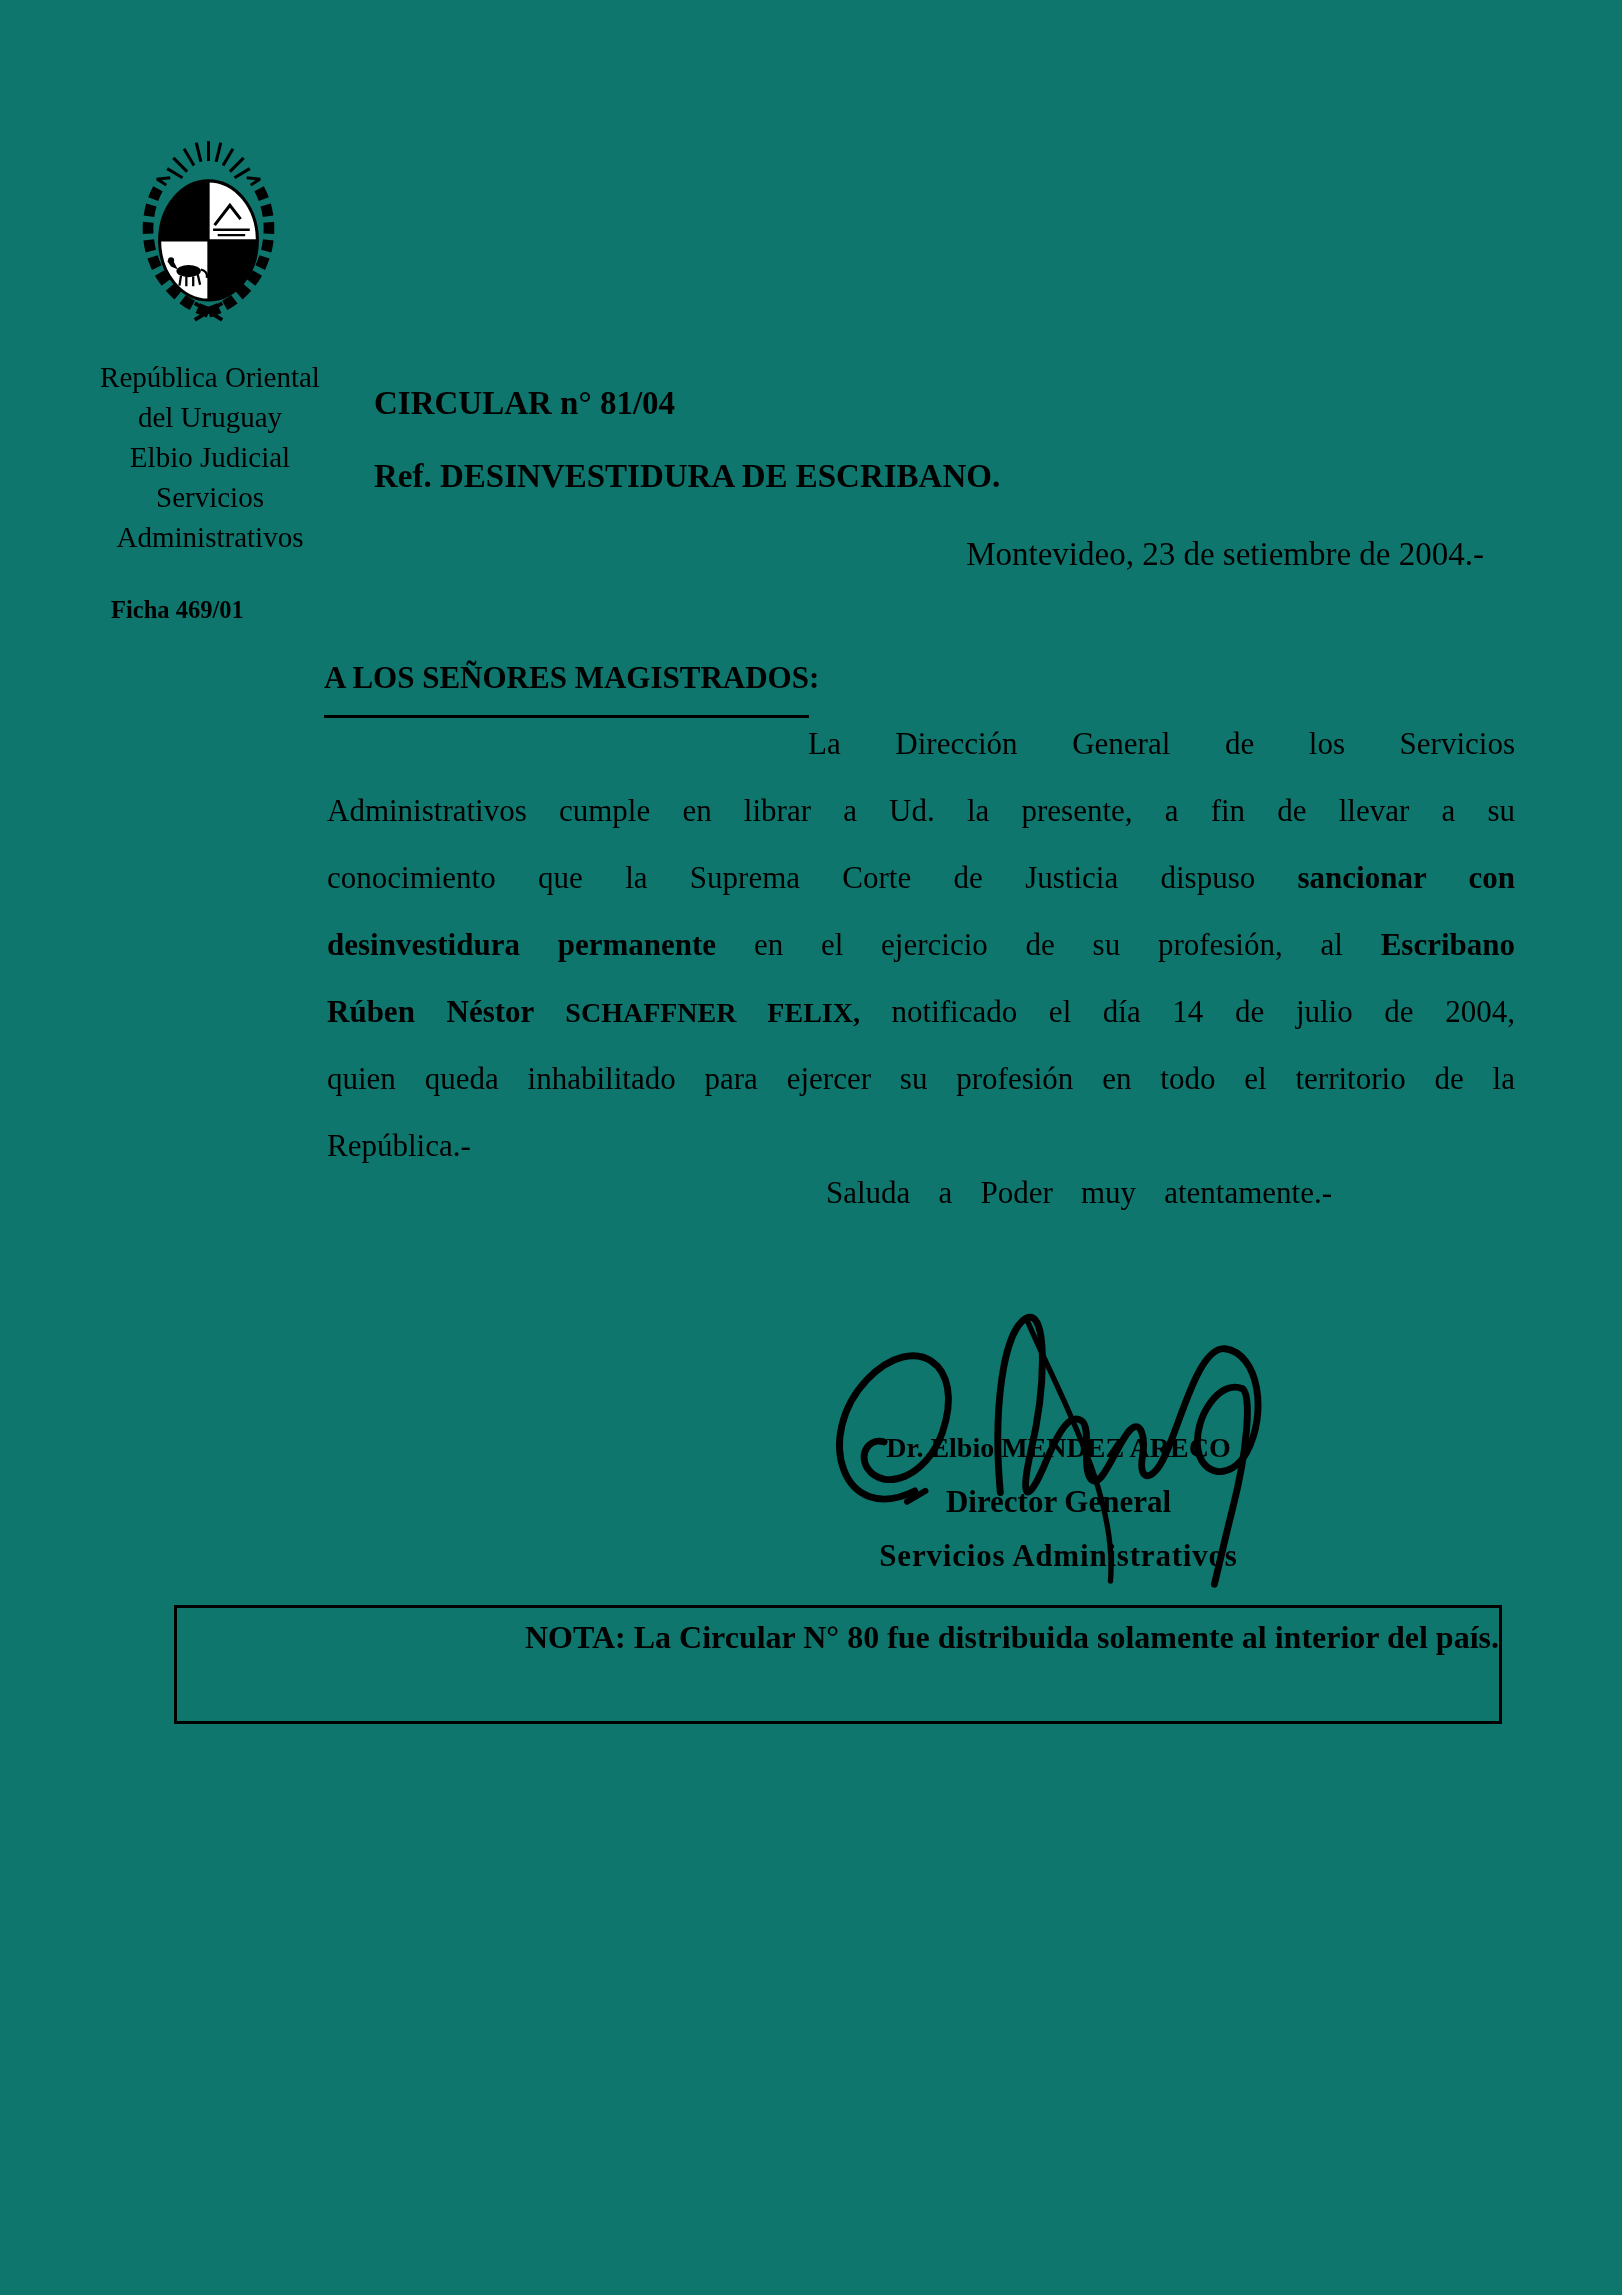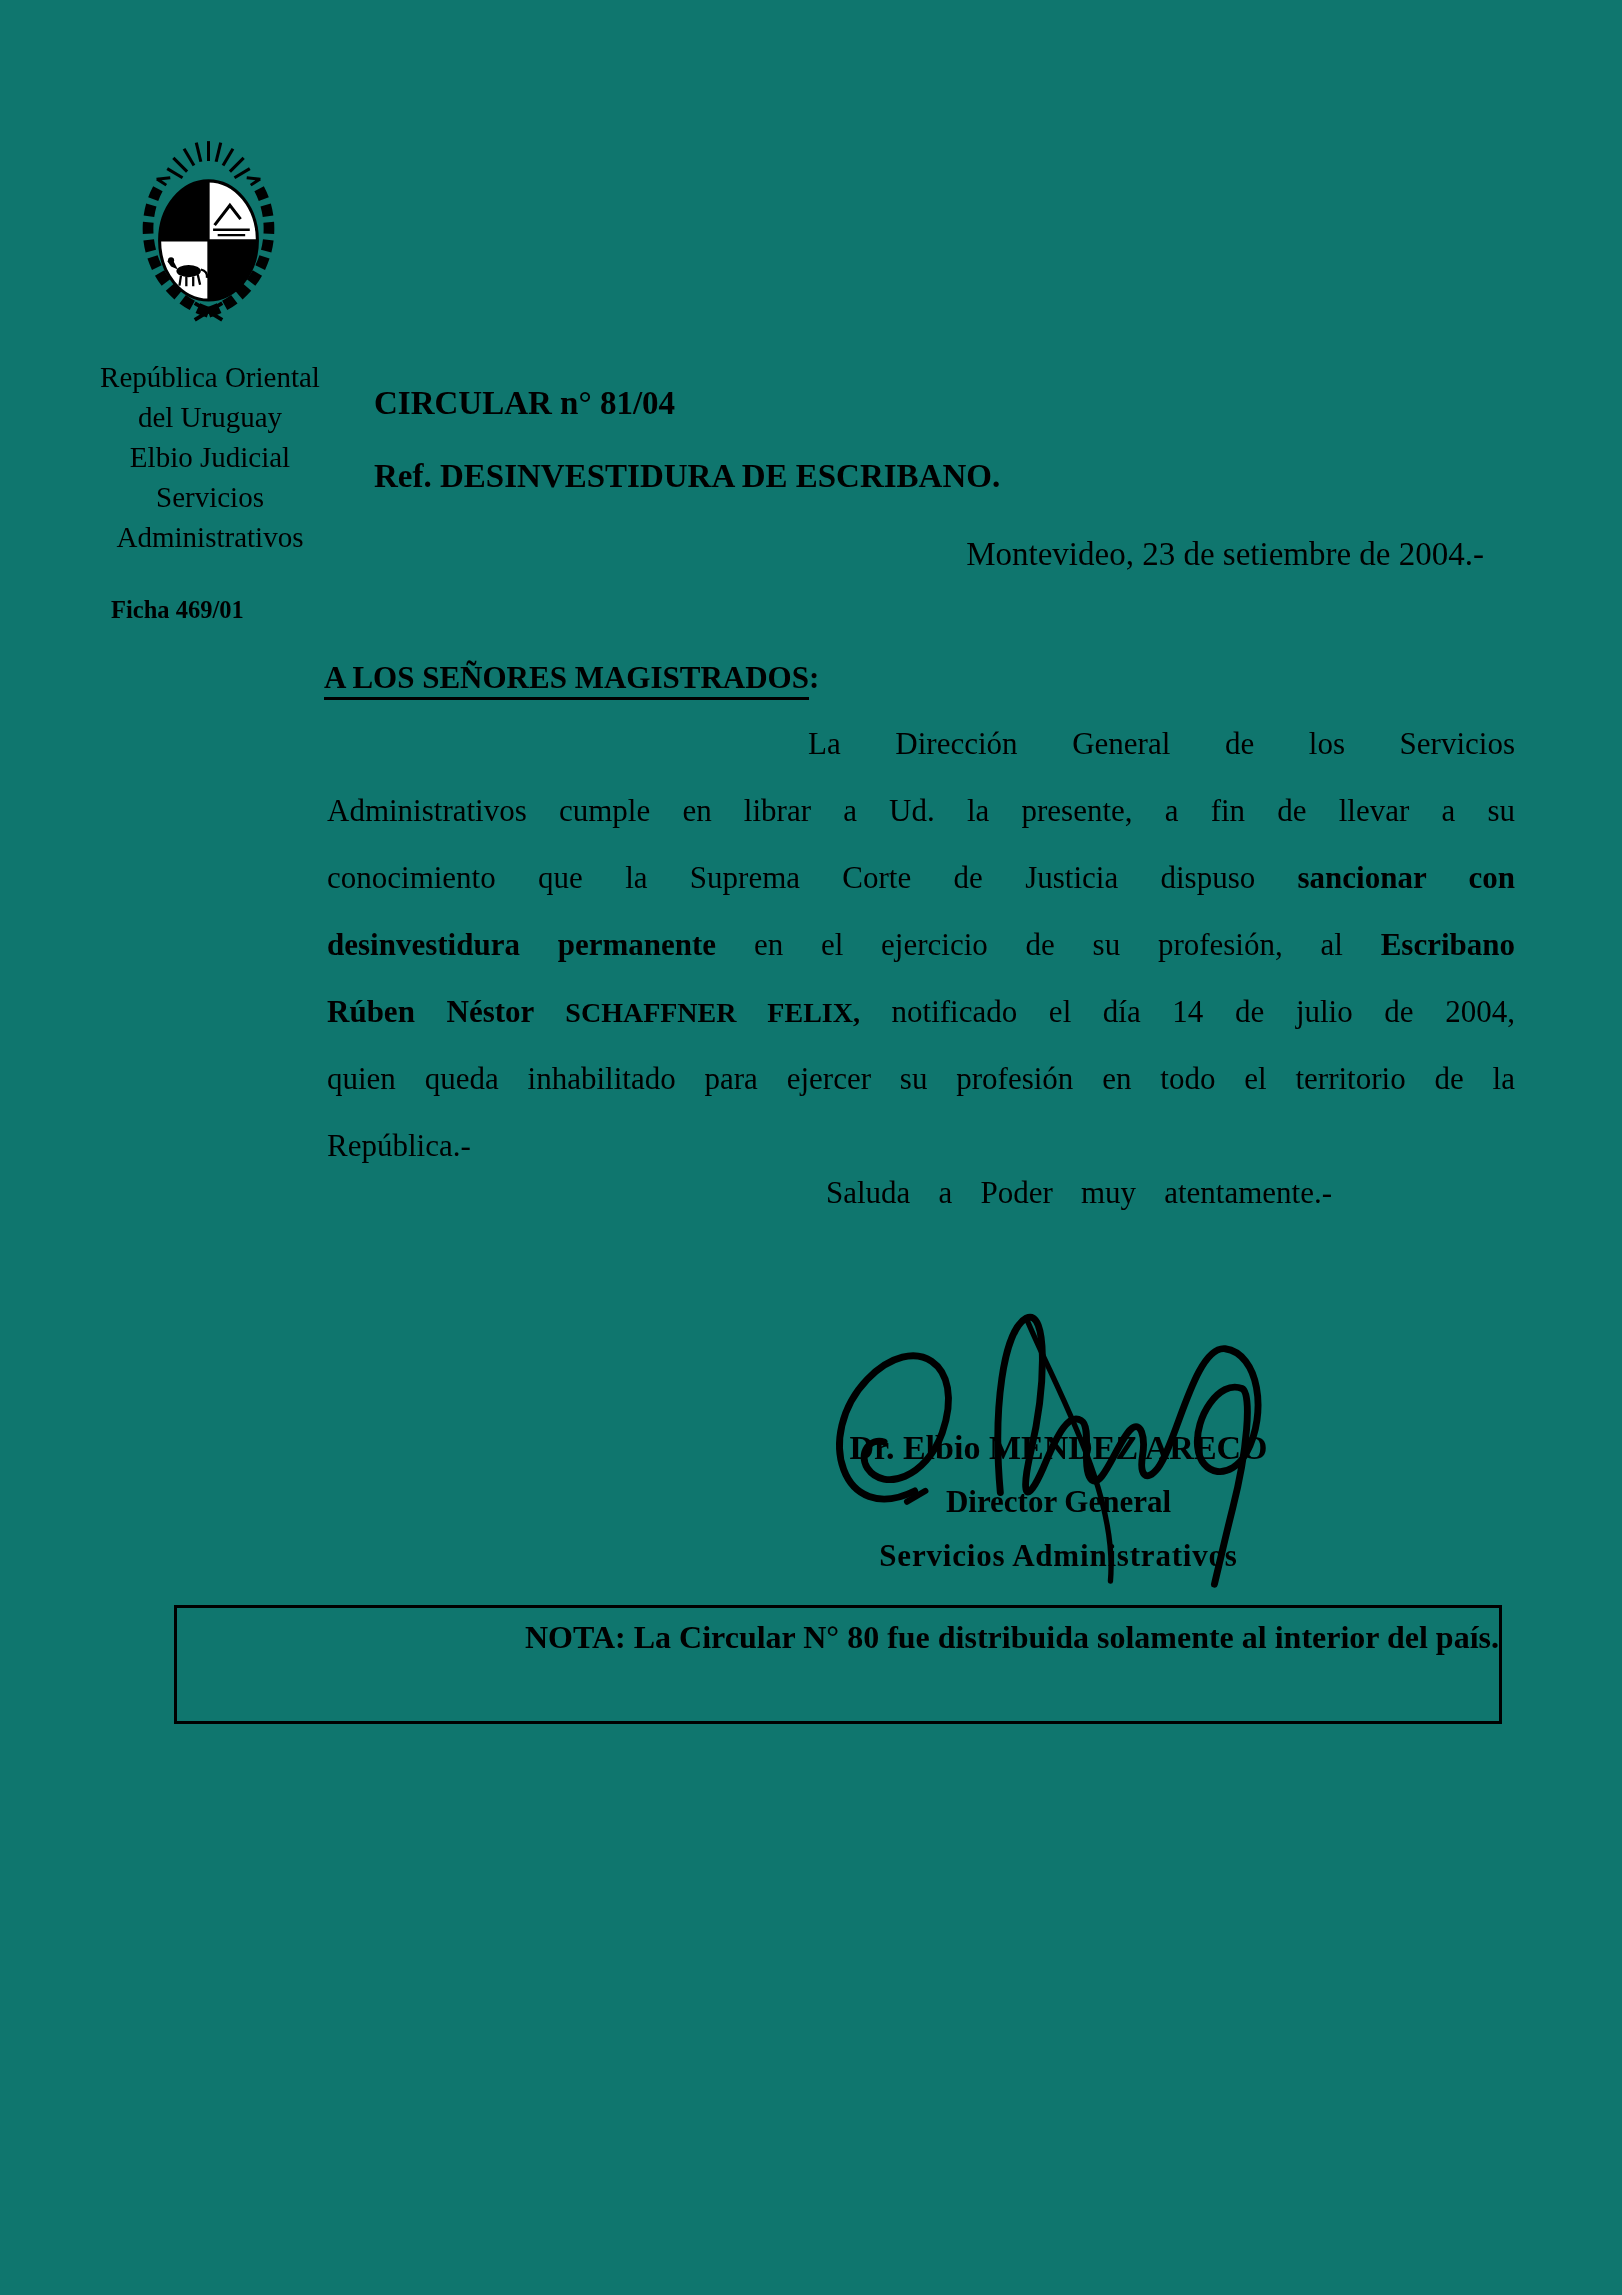--- a/index.html
+++ b/index.html
@@ -18,38 +18,38 @@
     left:60px;top:357px;width:300px;
     text-align:center;
     font-size:29px;line-height:40px;
   }
   .ficha{left:111px;top:596px;font-size:24.5px;font-weight:bold;}
   .circular-no{left:374px;top:385px;font-size:33px;font-weight:bold;}
   .ref-line{left:374px;top:458px;font-size:33px;font-weight:bold;}
   .dateline{right:138px;top:536px;font-size:33px;}
   
   .salutation{left:324px;top:660px;font-size:31px;font-weight:bold;}
-  .salutation .u{border-bottom:3.1px solid #000;padding-bottom:2px;}
+  .salutation .u{border-bottom:3.1px solid #000;padding-bottom:20px;}
   
   .letter-body{left:327px;top:710px;width:1188px;font-size:31px;}
   .bline{
     height:67px;line-height:67px;
     text-align:justify;text-align-last:justify;
     white-space:normal;
   }
   .bline.indent{padding-left:481px;}
   .bline.nojust{text-align:left;text-align-last:left;}
   .b{font-weight:bold;}
   .bc{font-weight:bold;font-size:28px;}
   .closing{left:826px;top:1174px;width:506px;font-size:31px;
     text-align:justify;text-align-last:justify;line-height:38px;}
   
   .sig-svg{left:800px;top:1263px;}
   .signer{left:829px;top:1420px;width:459px;text-align:center;}
-  .signer-name{font-size:34px;font-weight:bold;line-height:55px;}
+  .signer-name{font-size:28px;font-weight:bold;line-height:55px;}
   .signer-title{font-size:31px;font-weight:bold;line-height:54px;}
   .signer-org{font-size:31px;font-weight:bold;line-height:54px;letter-spacing:0.8px;}
   
   .note-box{
     left:174px;top:1605px;width:1328px;height:119px;
     border:3.8px solid #000;box-sizing:border-box;
     text-align:right;
   }
   .note-text{margin-top:10.7px;font-size:32px;font-weight:bold;}
   svg{display:block;}

